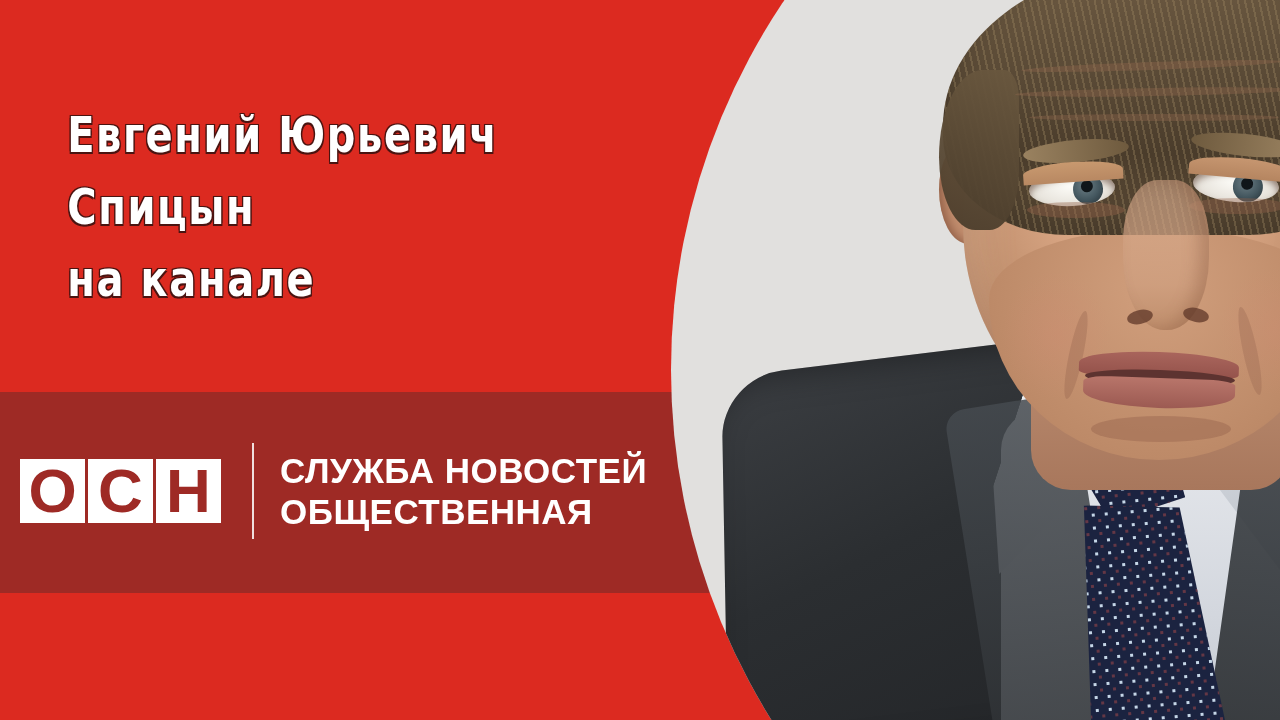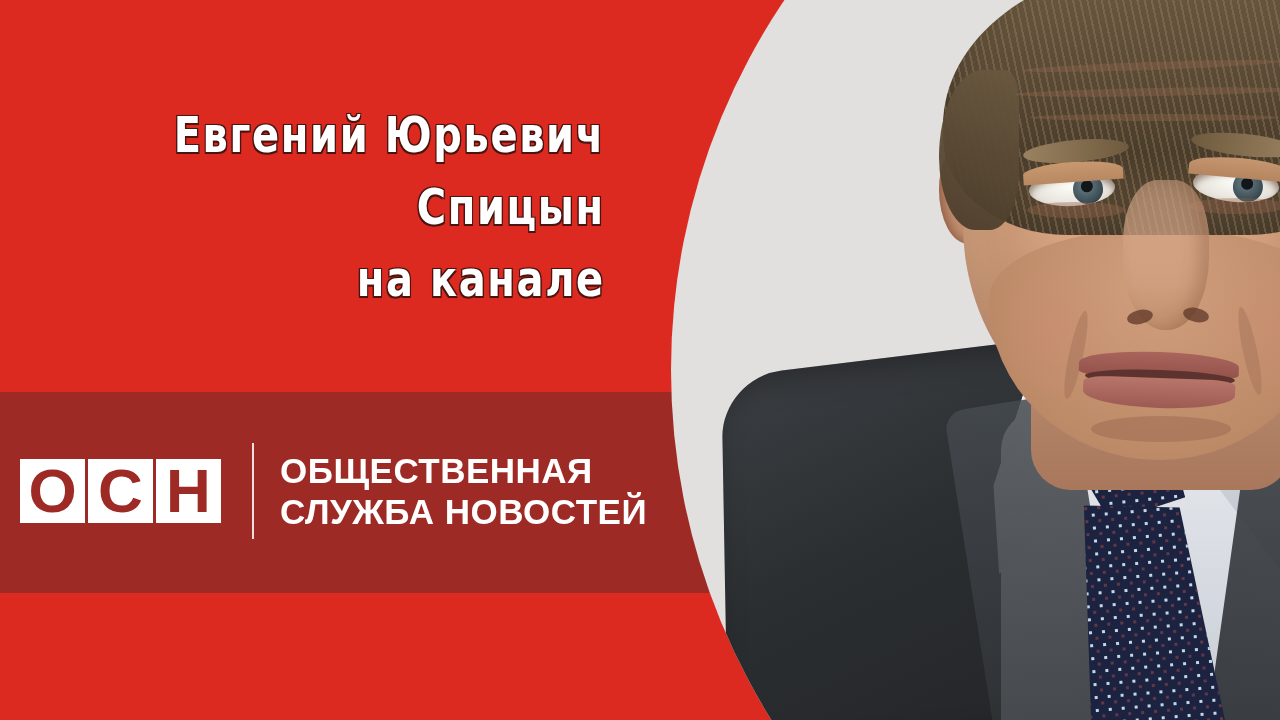--- a/index.html
+++ b/index.html
@@ -213,21 +213,21 @@
   .brand-band{
     position:absolute;left:0;top:392px;width:1280px;height:201px;
     background:#9e2a25;
     z-index:2;
   }
 
   
   .title-block{
     position:absolute;left:0;top:110px;width:672px;
     z-index:4;
-    text-align:right;
+    text-align:left;
   }
   .title-line{
     color:#ffffff;
     font-family:"DejaVu Sans", sans-serif;
     font-weight:bold;
     font-size:50px;
     line-height:1.0;
     letter-spacing:2px;
     margin:0 0 22px 0;
     transform:scaleX(.80);
@@ -354,18 +354,18 @@
   </div>
 
   <div class="logo-row">
     <div class="logo-mark">
       <div class="logo-sq">О</div>
       <div class="logo-sq">С</div>
       <div class="logo-sq">Н</div>
     </div>
     <div class="logo-divider"></div>
     <div class="logo-text">
+      <div>СЛУЖБА НОВОСТЕЙ</div>
       <div>ОБЩЕСТВЕННАЯ</div>
-      <div>СЛУЖБА НОВОСТЕЙ</div>
     </div>
   </div>
 
 </div>
 
 </body></html>

